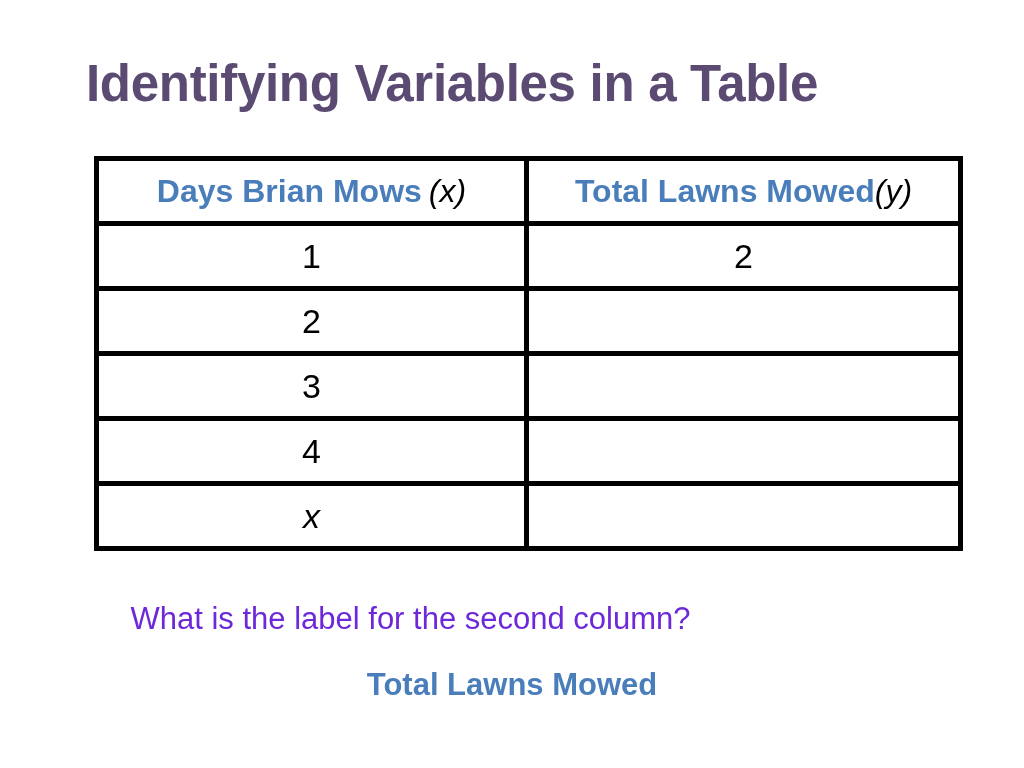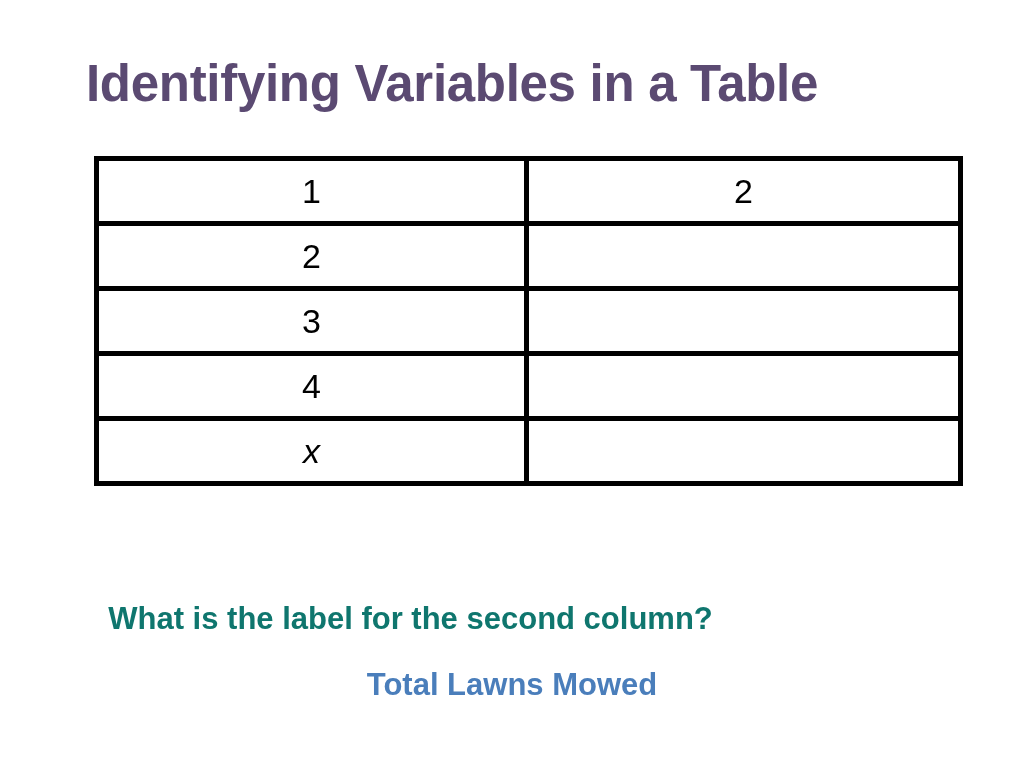--- a/index.html
+++ b/index.html
@@ -91,22 +91,22 @@
   }
 
   
   .question-line {
     position: absolute;
     left: 0;
     top: 603px;
     width: 821px;
     text-align: center;
     font-size: 31px;
-    font-weight: bold;
-    color: #0f766e;
+    font-weight: normal;
+    color: #6d28d9;
     white-space: nowrap;
     line-height: 1.0;
   }
   .answer-line {
     position: absolute;
     left: 0;
     top: 669px;
     width: 1024px;
     text-align: center;
     font-size: 31px;
@@ -122,20 +122,28 @@
 <div class="slide">
 
   <div class="slide-title">Identifying Variables in a Table</div>
 
   <table class="var-table">
     <colgroup>
       <col class="col-left">
       <col class="col-right">
     </colgroup>
     <tbody>
+      <tr>
+        <td class="hdr-cell">
+          <span class="lbl-blue">Days Brian Mows</span><span class="sp"></span><span class="var-ital">(x)</span>
+        </td>
+        <td class="hdr-cell right-hdr">
+          <span class="lbl-blue">Total Lawns Mowed</span><span class="var-ital">(y)</span>
+        </td>
+      </tr>
 
       <tr>
         <td class="data-cell">1</td>
         <td class="data-cell">2</td>
       </tr>
 
       <tr>
         <td class="data-cell">2</td>
         <td class="data-cell empty-cell"></td>
       </tr>

